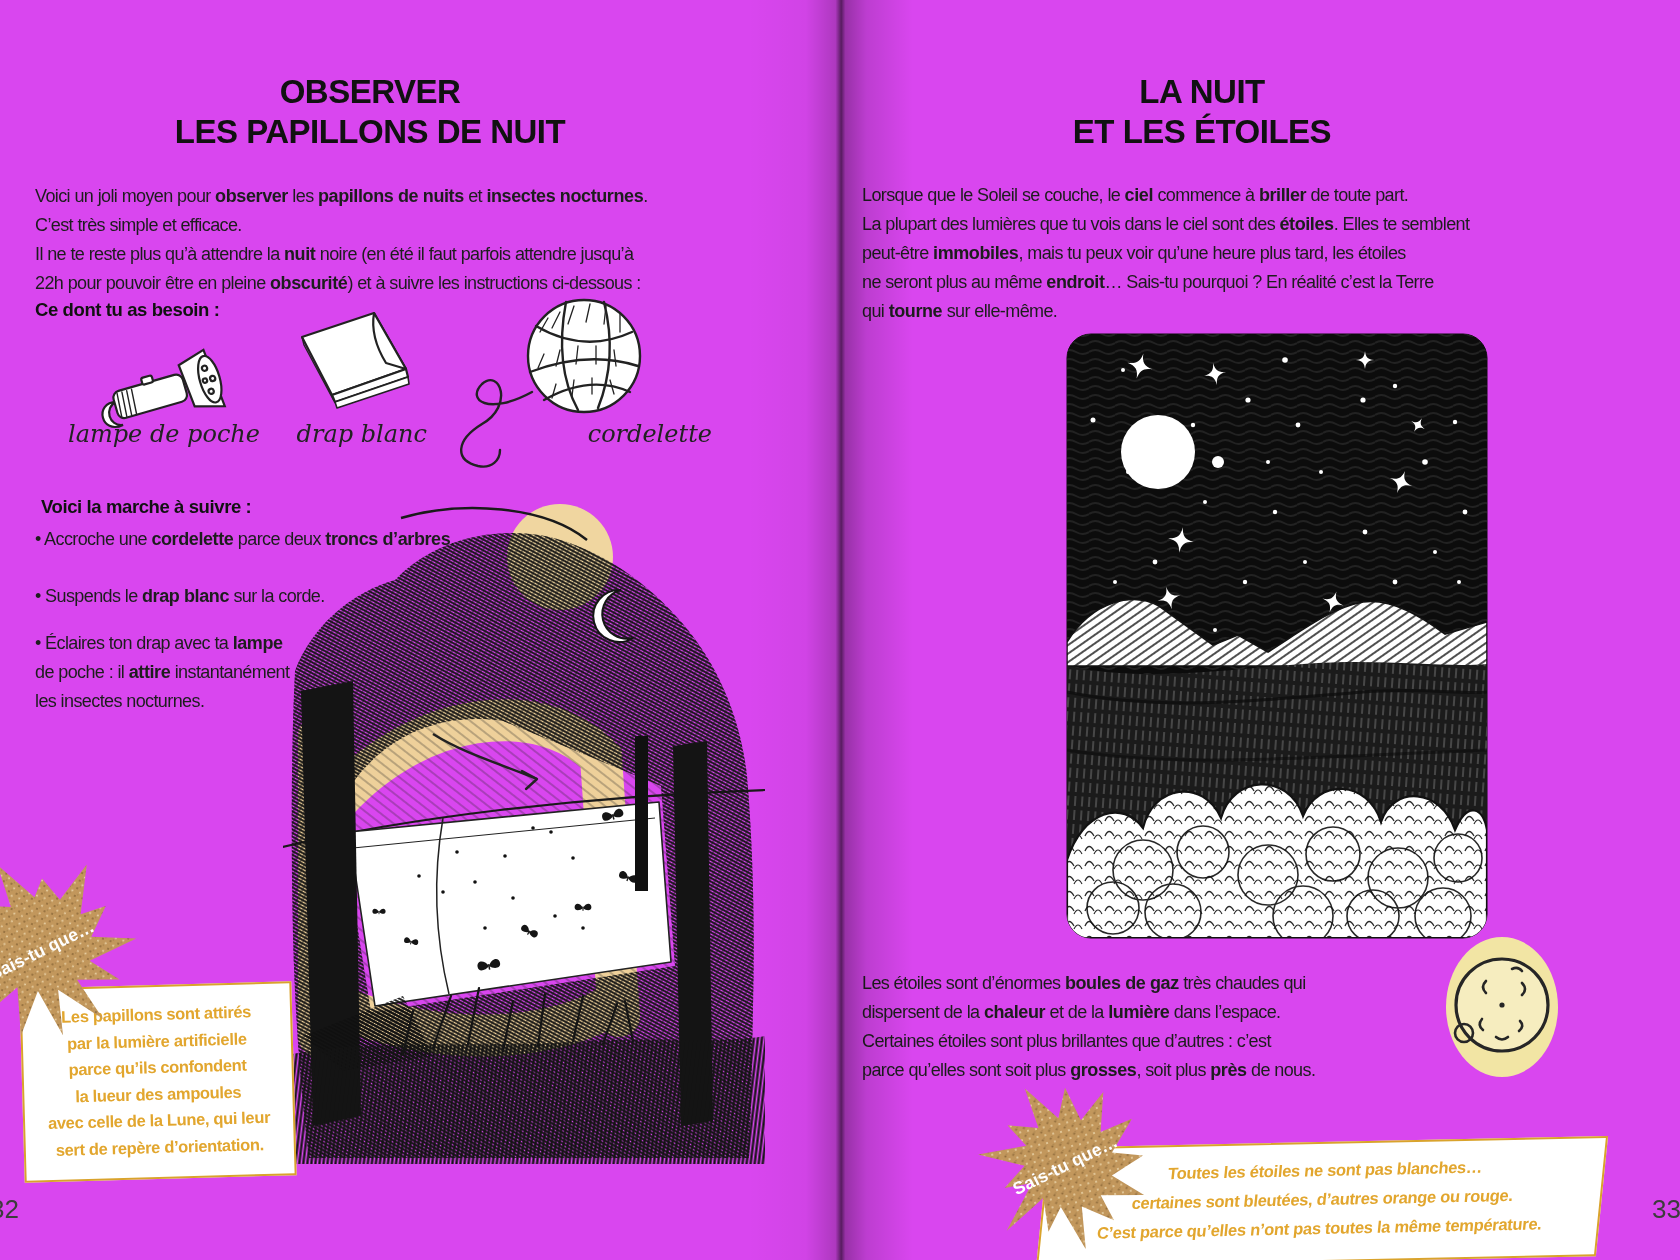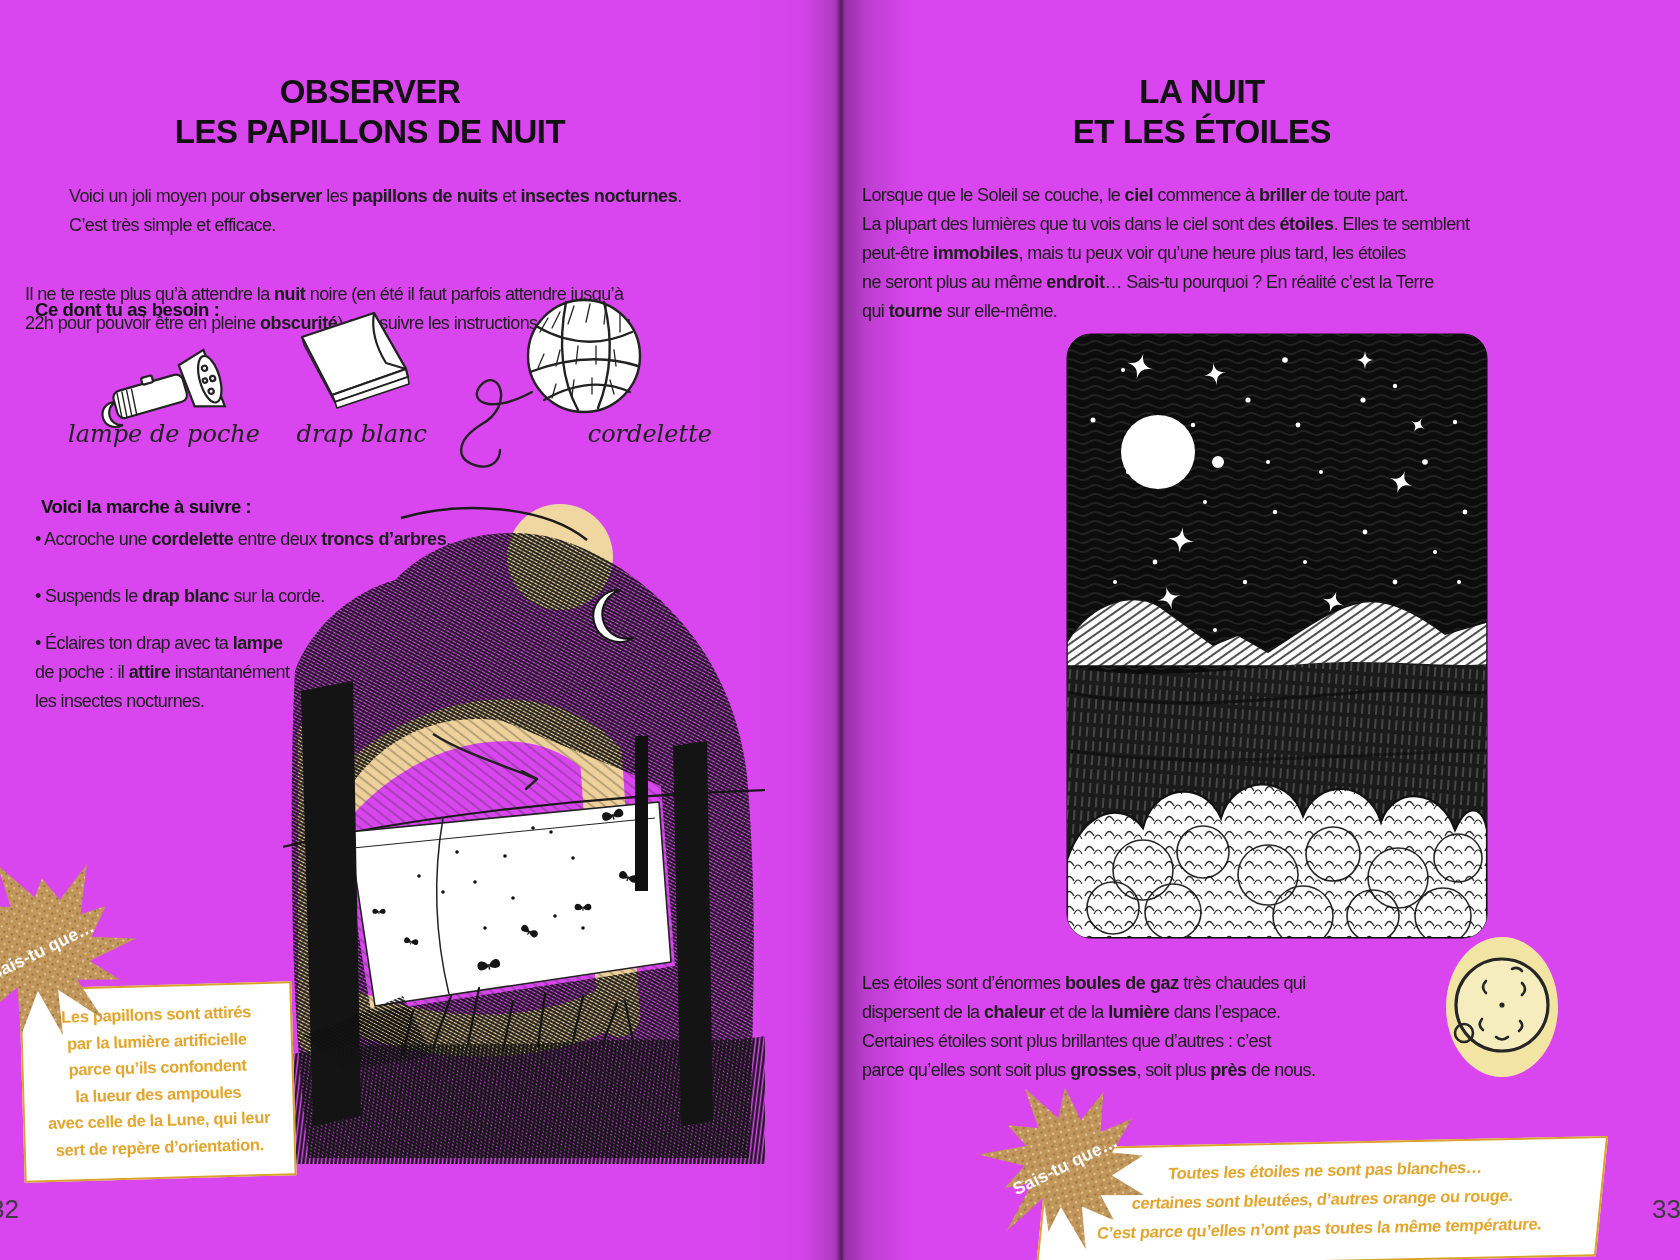--- a/index.html
+++ b/index.html
@@ -32,25 +32,25 @@
 </head>
 <body>
 
 <div id="spread">
 
   <div class="abs title" style="left:35px;top:72px;width:670px;">
     <div>OBSERVER</div>
     <div>LES PAPILLONS DE NUIT</div>
   </div>
 
-  <div class="abs bodytext" style="left:35px;top:182px;width:710px;margin-left:34px;">
+  <div class="abs bodytext" style="left:35px;top:182px;width:710px;">
       <div class="rl"><span>Voici un joli moyen pour </span><b>observer</b><span> les </span><b>papillons de nuits</b><span> et </span><b>insectes nocturnes</b><span>.</span></div>
       <div class="rl"><span>C’est très simple et efficace.</span></div>
     </div>
-  <div class="abs bodytext" style="left:25px;top:240px;width:710px;margin-top:40px;">
+  <div class="abs bodytext" style="left:35px;top:240px;width:710px;">
       <div class="rl"><span>Il ne te reste plus qu’à attendre la </span><b>nuit</b><span> noire (en été il faut parfois attendre jusqu’à</span></div>
       <div class="rl"><span>22h pour pouvoir être en pleine </span><b>obscurité</b><span>) et à suivre les instructions ci-dessous :</span></div>
     </div>
   <div class="abs lead" style="left:35px;top:299px;">Ce dont tu as besoin :</div>
 
   <svg class="abs" style="left:85px;top:330px;" width="165" height="105" viewBox="0 0 165 105">
     <g transform="rotate(-16 80 60)" fill="#fff" stroke="#222" stroke-width="2.2" stroke-linecap="round">
       <path d="M30,58 C8,52 6,86 30,82 C16,80 16,60 30,58 Z"></path>
       <rect x="28" y="48" width="72" height="28" rx="7"></rect>
       <rect x="60" y="42" width="11" height="7" rx="2"></rect>
@@ -105,21 +105,21 @@
       <path d="M84,104 C40,128 18,112 34,96 C52,80 66,118 34,136 C8,152 6,172 30,178 C44,181 52,172 52,162"></path>
     </g>
   </svg>
 
   <div class="abs caption" style="left:60px;top:420px;width:200px;">lampe de poche</div>
   <div class="abs caption" style="left:247px;top:420px;width:180px;">drap blanc</div>
   <div class="abs caption" style="left:512px;top:420px;width:200px;">cordelette</div>
 
   <div class="abs lead" style="left:41px;top:496px;">Voici la marche à suivre :</div>
   <div class="abs bodytext" style="left:35px;top:525px;width:700px;">
-      <div class="rl"><span>• Accroche une </span><b>cordelette</b><span> entre deux </span><b>troncs d’arbres</b><span>.</span></div>
+      <div class="rl"><span>• Accroche une </span><b>cordelette</b><span> parce deux </span><b>troncs d’arbres</b><span>.</span></div>
     </div>
   <div class="abs bodytext" style="left:35px;top:582px;width:700px;">
       <div class="rl"><span>• Suspends le </span><b>drap blanc</b><span> sur la corde.</span></div>
     </div>
   <div class="abs bodytext" style="left:35px;top:589px;width:330px;margin-top:40px;">
       <div class="rl"><span>• Éclaires ton drap avec ta </span><b>lampe</b></div>
       <div class="rl"><span>de poche : il </span><b>attire</b><span> instantanément</span></div>
       <div class="rl"><span>les insectes nocturnes.</span></div>
     </div>
 

